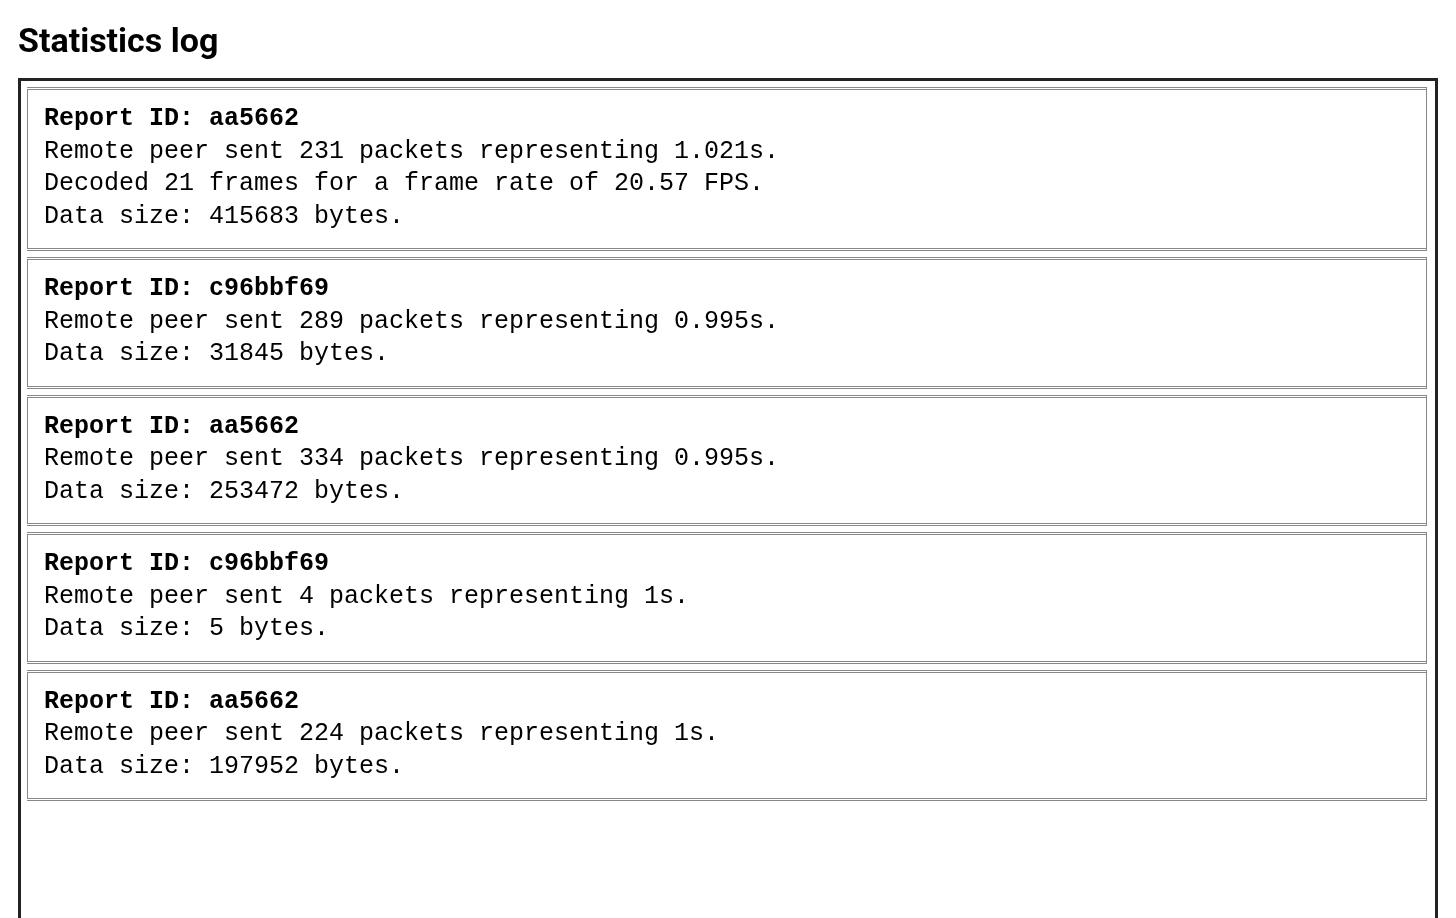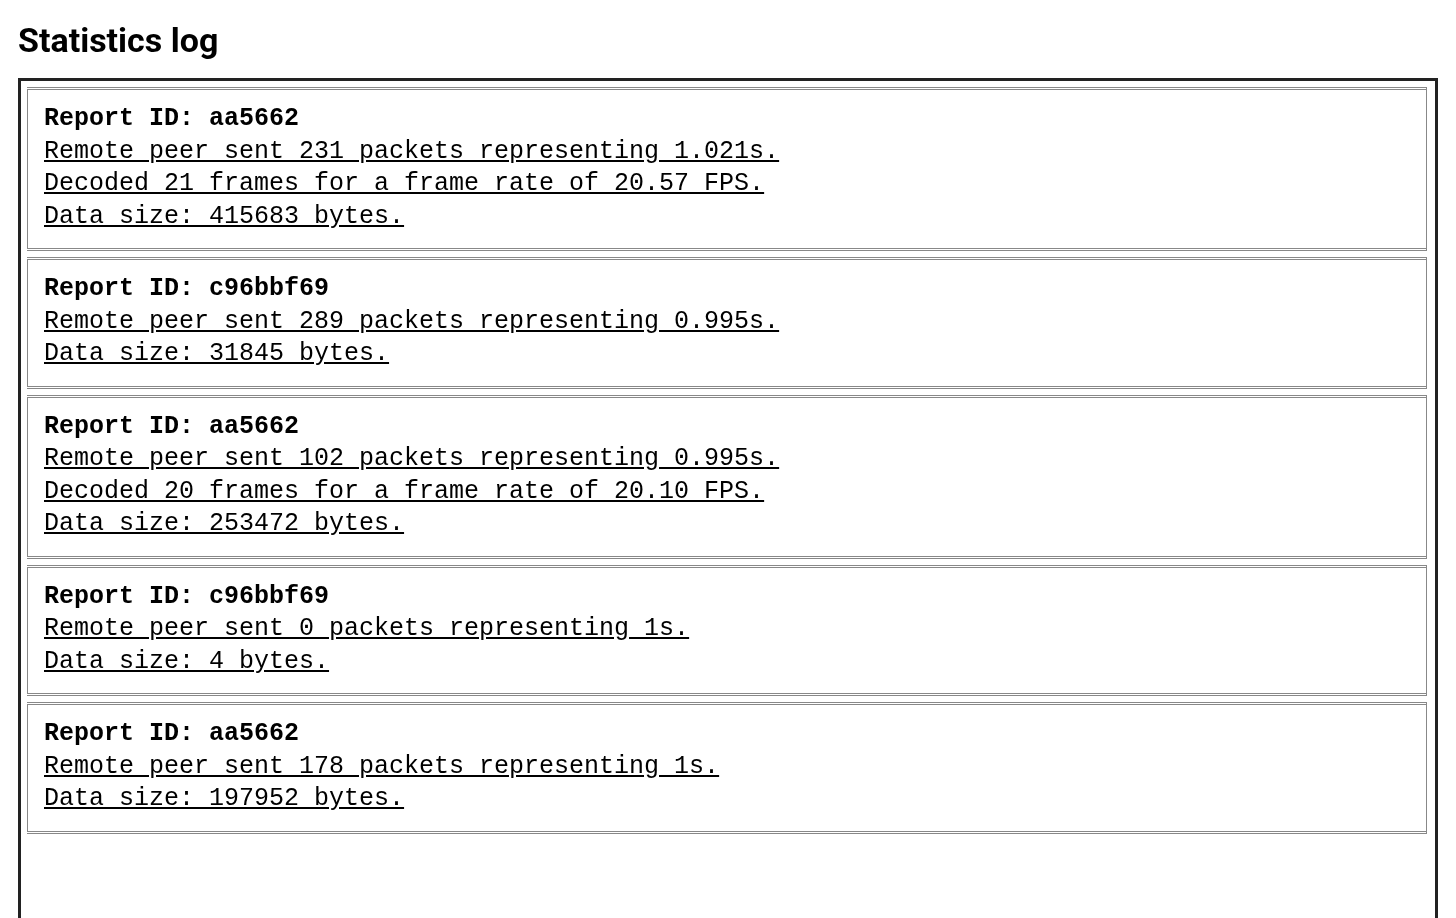--- a/index.html
+++ b/index.html
@@ -40,21 +40,20 @@
     }
     .report-card:first-child {
       margin-top: 2px;
     }
     .report-title {
       font-weight: 700;
       font-family: "Courier New", Courier, monospace;
     }
     .report-line {
       white-space: nowrap;
-      text-decoration: underline;
     }
     
     .log-container::-webkit-scrollbar {
       width: 14px;
     }
     .log-container::-webkit-scrollbar-track {
       background: #fff;
     }
     .log-container::-webkit-scrollbar-thumb {
       background: #c7c7c7;
@@ -74,27 +73,26 @@
       <div class="report-line">Decoded 21 frames for a frame rate of 20.57 FPS.</div>
       <div class="report-line">Data size: 415683 bytes.</div>
     </div>
     <div class="report-card">
       <div class="report-title">Report ID: c96bbf69</div>
       <div class="report-line">Remote peer sent 289 packets representing 0.995s.</div>
       <div class="report-line">Data size: 31845 bytes.</div>
     </div>
     <div class="report-card">
       <div class="report-title">Report ID: aa5662</div>
-      <div class="report-line">Remote peer sent 102 packets representing 0.995s.</div>
-      <div class="report-line">Decoded 20 frames for a frame rate of 20.10 FPS.</div>
+      <div class="report-line">Remote peer sent 334 packets representing 0.995s.</div>
       <div class="report-line">Data size: 253472 bytes.</div>
     </div>
     <div class="report-card">
       <div class="report-title">Report ID: c96bbf69</div>
-      <div class="report-line">Remote peer sent 0 packets representing 1s.</div>
-      <div class="report-line">Data size: 4 bytes.</div>
+      <div class="report-line">Remote peer sent 4 packets representing 1s.</div>
+      <div class="report-line">Data size: 5 bytes.</div>
     </div>
     <div class="report-card">
       <div class="report-title">Report ID: aa5662</div>
-      <div class="report-line">Remote peer sent 178 packets representing 1s.</div>
+      <div class="report-line">Remote peer sent 224 packets representing 1s.</div>
       <div class="report-line">Data size: 197952 bytes.</div>
     </div>
   </div>
 
 </body></html>

